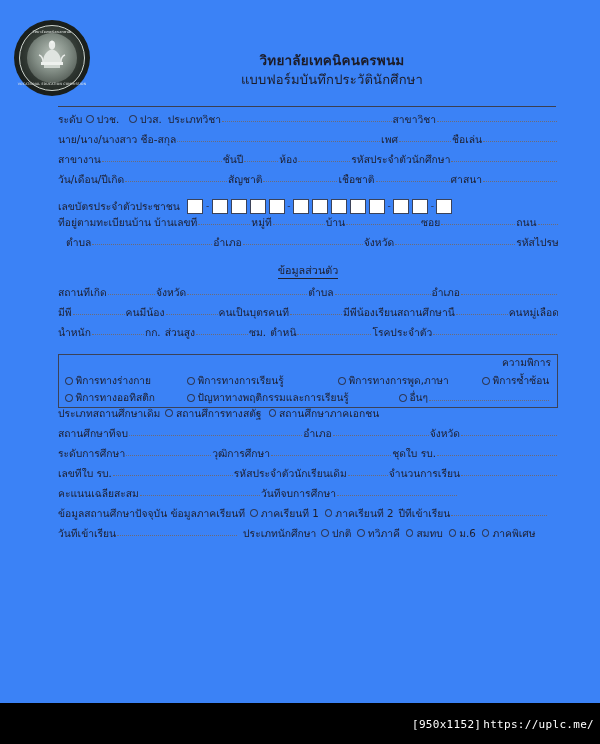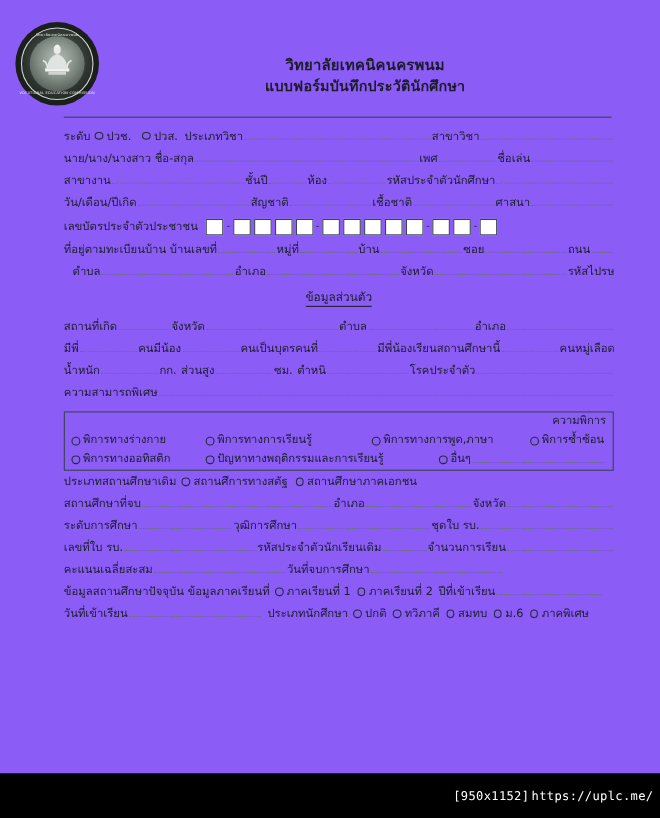--- a/index.html
+++ b/index.html
@@ -15,21 +15,21 @@
   .page {
     position: relative;
     width: 600px; height: 744px;
     background: #ffffff;
     overflow: hidden;
   }
   .sheet {
     position: absolute;
     left: 0; top: 0;
     width: 600px; height: 718px;
-    background: #8b5cf6;
+    background: #3b82f6;
     padding: 0;
   }
 
   
   .header {
     position: relative;
     height: 100px;
   }
   .logo {
     position: absolute;
@@ -80,42 +80,42 @@
   }
   .title-main {
     font-size: 13.5px;
     font-weight: bold;
     color: #1c1c28;
     letter-spacing: .2px;
     line-height: 1.5;
   }
   .title-sub {
     font-size: 13px;
-    font-weight: bold;
+    font-weight: normal;
     color: #1c1c28;
     letter-spacing: .2px;
     line-height: 1.6;
   }
 
   .hrule {
     height: 1px;
     background: #3a3f52;
     margin: 6px 44px 0 58px;
   }
 
   
   .body {
     padding: 7px 42px 0 58px;
     font-size: 10.3px;
     color: #1d1d2b;
     line-height: 1.0;
   }
   .row {
     display: flex;
-    align-items: center;
+    align-items: flex-start;
     white-space: nowrap;
     height: 20px;
     overflow: hidden;
   }
   .lbl { flex: 0 0 auto; }
   .dots {
     flex: 1 1 auto;
     min-width: 8px;
     border-bottom: 1px dotted #6b6b7a;
     margin: 0 1px 2.5px 1px;
@@ -386,24 +386,20 @@
         <span class="lbl">ส่วนสูง</span>
         <span class="dots w-s"></span>
         <span class="lbl">ซม.</span>
         <span style="width:4px"></span>
         <span class="lbl">ตำหนิ</span>
         <span class="dots w-m"></span>
         <span class="lbl">โรคประจำตัว</span>
         <span class="dots"></span>
       </div>
 
-      <div class="row">
-        <span class="lbl">ความสามารถพิเศษ</span>
-        <span class="dots"></span>
-      </div>
 
       <div class="disability">
         <div class="dis-title">ความพิการ</div>
 
 
         <div class="dis-row">
           <span class="opt" style="width:122px">
             <span class="radio"></span>
             <span class="opt-label">พิการทางร่างกาย</span>
           </span>

